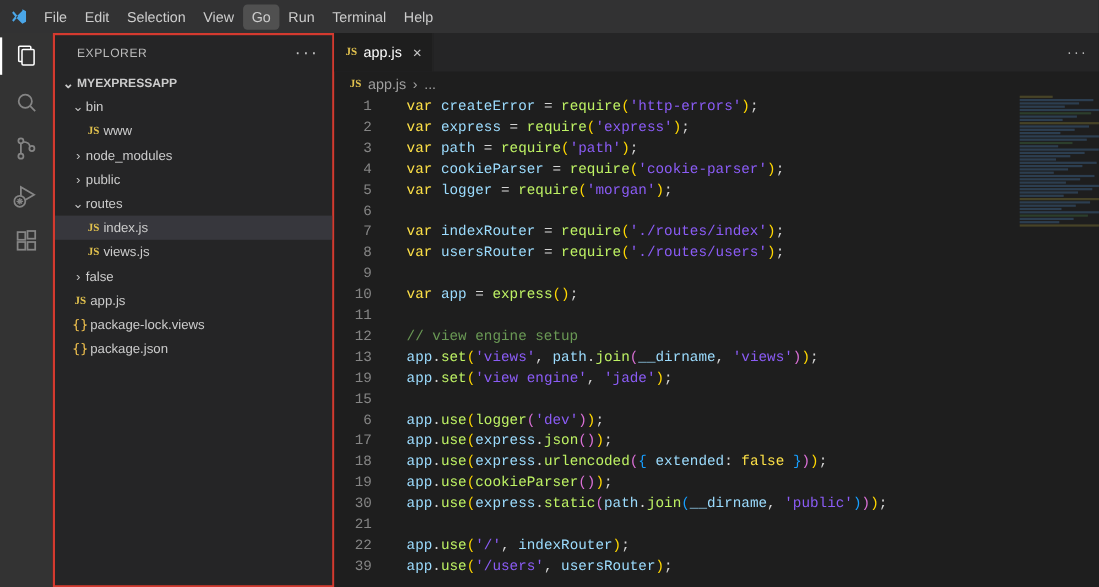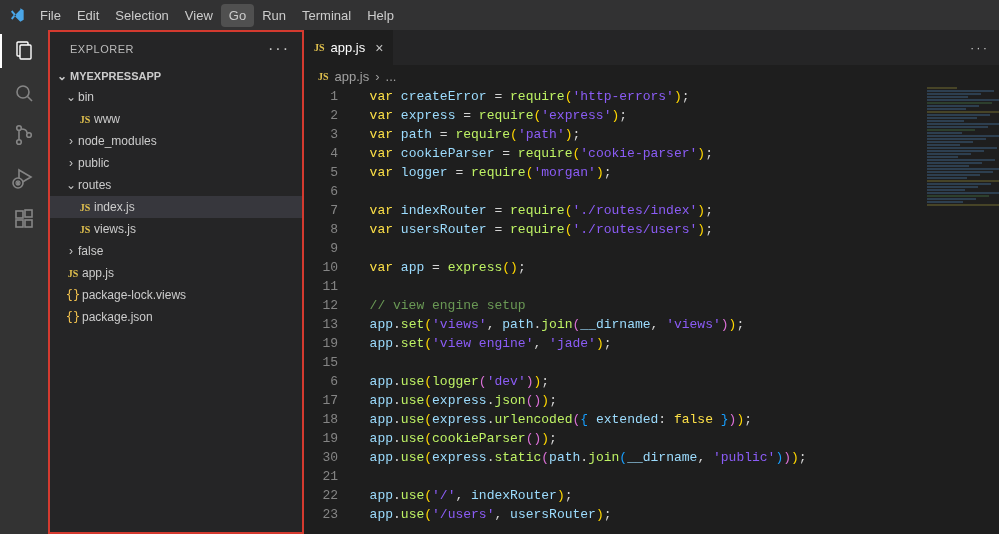--- a/index.html
+++ b/index.html
@@ -286,21 +286,21 @@
           <div class="ln">13</div>
           <div class="ln">19</div>
           <div class="ln">15</div>
           <div class="ln">6</div>
           <div class="ln">17</div>
           <div class="ln">18</div>
           <div class="ln">19</div>
           <div class="ln">30</div>
           <div class="ln">21</div>
           <div class="ln">22</div>
-          <div class="ln">23</div>
+          <div class="ln">39</div>
         </div>
       <div class="code" id="code"><div class="cl">  <span class="tk-kw">var</span><span class="tk-p"> </span><span class="tk-var">createError</span><span class="tk-p"> = </span><span class="tk-fn">require</span><span class="tk-yb">(</span><span class="tk-str">'http-errors'</span><span class="tk-yb">)</span><span class="tk-p">;</span></div><div class="cl">  <span class="tk-kw">var</span><span class="tk-p"> </span><span class="tk-var">express</span><span class="tk-p"> = </span><span class="tk-fn">require</span><span class="tk-yb">(</span><span class="tk-str">'express'</span><span class="tk-yb">)</span><span class="tk-p">;</span></div><div class="cl">  <span class="tk-kw">var</span><span class="tk-p"> </span><span class="tk-var">path</span><span class="tk-p"> = </span><span class="tk-fn">require</span><span class="tk-yb">(</span><span class="tk-str">'path'</span><span class="tk-yb">)</span><span class="tk-p">;</span></div><div class="cl">  <span class="tk-kw">var</span><span class="tk-p"> </span><span class="tk-var">cookieParser</span><span class="tk-p"> = </span><span class="tk-fn">require</span><span class="tk-yb">(</span><span class="tk-str">'cookie-parser'</span><span class="tk-yb">)</span><span class="tk-p">;</span></div><div class="cl">  <span class="tk-kw">var</span><span class="tk-p"> </span><span class="tk-var">logger</span><span class="tk-p"> = </span><span class="tk-fn">require</span><span class="tk-yb">(</span><span class="tk-str">'morgan'</span><span class="tk-yb">)</span><span class="tk-p">;</span></div><div class="cl">  </div><div class="cl">  <span class="tk-kw">var</span><span class="tk-p"> </span><span class="tk-var">indexRouter</span><span class="tk-p"> = </span><span class="tk-fn">require</span><span class="tk-yb">(</span><span class="tk-str">'./routes/index'</span><span class="tk-yb">)</span><span class="tk-p">;</span></div><div class="cl">  <span class="tk-kw">var</span><span class="tk-p"> </span><span class="tk-var">usersRouter</span><span class="tk-p"> = </span><span class="tk-fn">require</span><span class="tk-yb">(</span><span class="tk-str">'./routes/users'</span><span class="tk-yb">)</span><span class="tk-p">;</span></div><div class="cl">  </div><div class="cl">  <span class="tk-kw">var</span><span class="tk-p"> </span><span class="tk-var">app</span><span class="tk-p"> = </span><span class="tk-fn">express</span><span class="tk-yb">(</span><span class="tk-yb">)</span><span class="tk-p">;</span></div><div class="cl">  </div><div class="cl">  <span class="tk-com">// view engine setup</span></div><div class="cl">  <span class="tk-var">app</span><span class="tk-p">.</span><span class="tk-fn">set</span><span class="tk-yb">(</span><span class="tk-str">'views'</span><span class="tk-p">, </span><span class="tk-var">path</span><span class="tk-p">.</span><span class="tk-fn">join</span><span class="tk-pb">(</span><span class="tk-var">__dirname</span><span class="tk-p">, </span><span class="tk-str">'views'</span><span class="tk-pb">)</span><span class="tk-yb">)</span><span class="tk-p">;</span></div><div class="cl">  <span class="tk-var">app</span><span class="tk-p">.</span><span class="tk-fn">set</span><span class="tk-yb">(</span><span class="tk-str">'view engine'</span><span class="tk-p">, </span><span class="tk-str">'jade'</span><span class="tk-yb">)</span><span class="tk-p">;</span></div><div class="cl">  </div><div class="cl">  <span class="tk-var">app</span><span class="tk-p">.</span><span class="tk-fn">use</span><span class="tk-yb">(</span><span class="tk-fn">logger</span><span class="tk-pb">(</span><span class="tk-str">'dev'</span><span class="tk-pb">)</span><span class="tk-yb">)</span><span class="tk-p">;</span></div><div class="cl">  <span class="tk-var">app</span><span class="tk-p">.</span><span class="tk-fn">use</span><span class="tk-yb">(</span><span class="tk-var">express</span><span class="tk-p">.</span><span class="tk-fn">json</span><span class="tk-pb">(</span><span class="tk-pb">)</span><span class="tk-yb">)</span><span class="tk-p">;</span></div><div class="cl">  <span class="tk-var">app</span><span class="tk-p">.</span><span class="tk-fn">use</span><span class="tk-yb">(</span><span class="tk-var">express</span><span class="tk-p">.</span><span class="tk-fn">urlencoded</span><span class="tk-pb">(</span><span class="tk-bb">{</span><span class="tk-p"> </span><span class="tk-var">extended</span><span class="tk-p">:</span><span class="tk-p"> </span><span class="tk-kw">false</span><span class="tk-p"> </span><span class="tk-bb">}</span><span class="tk-pb">)</span><span class="tk-yb">)</span><span class="tk-p">;</span></div><div class="cl">  <span class="tk-var">app</span><span class="tk-p">.</span><span class="tk-fn">use</span><span class="tk-yb">(</span><span class="tk-fn">cookieParser</span><span class="tk-pb">(</span><span class="tk-pb">)</span><span class="tk-yb">)</span><span class="tk-p">;</span></div><div class="cl">  <span class="tk-var">app</span><span class="tk-p">.</span><span class="tk-fn">use</span><span class="tk-yb">(</span><span class="tk-var">express</span><span class="tk-p">.</span><span class="tk-fn">static</span><span class="tk-pb">(</span><span class="tk-var">path</span><span class="tk-p">.</span><span class="tk-fn">join</span><span class="tk-bb">(</span><span class="tk-var">__dirname</span><span class="tk-p">, </span><span class="tk-str">'public'</span><span class="tk-bb">)</span><span class="tk-pb">)</span><span class="tk-yb">)</span><span class="tk-p">;</span></div><div class="cl">  </div><div class="cl">  <span class="tk-var">app</span><span class="tk-p">.</span><span class="tk-fn">use</span><span class="tk-yb">(</span><span class="tk-str">'/'</span><span class="tk-p">, </span><span class="tk-var">indexRouter</span><span class="tk-yb">)</span><span class="tk-p">;</span></div><div class="cl">  <span class="tk-var">app</span><span class="tk-p">.</span><span class="tk-fn">use</span><span class="tk-yb">(</span><span class="tk-str">'/users'</span><span class="tk-p">, </span><span class="tk-var">usersRouter</span><span class="tk-yb">)</span><span class="tk-p">;</span></div></div>
       <div class="minimap" id="minimap">
           <div class="mm-line y" style="width: 30px;"></div>
           <div class="mm-line " style="width: 67px;"></div>
           <div class="mm-line " style="width: 54px;"></div>
           <div class="mm-line " style="width: 41px;"></div>
           <div class="mm-line " style="width: 78px;"></div>
           <div class="mm-line g" style="width: 65px;"></div>
           <div class="mm-line " style="width: 52px;"></div>

